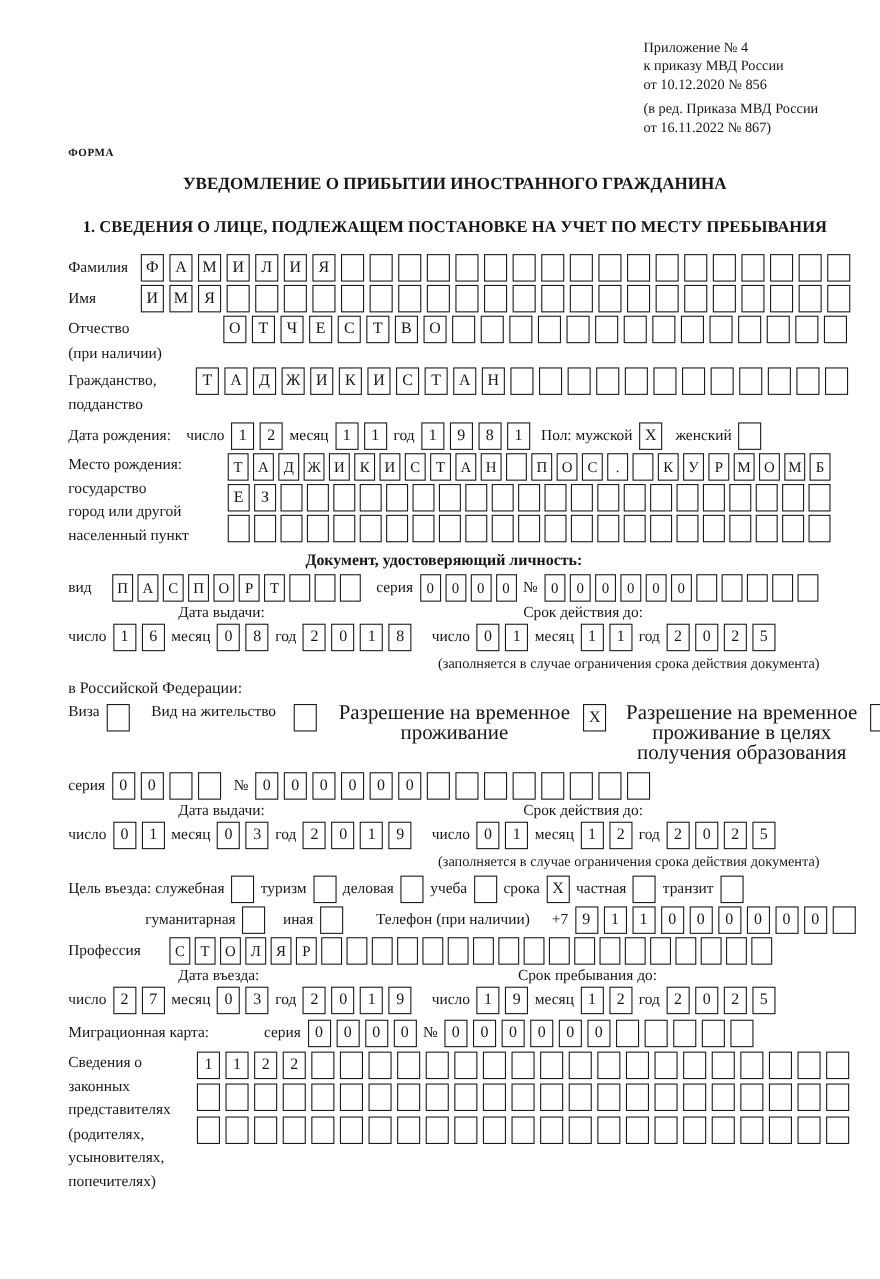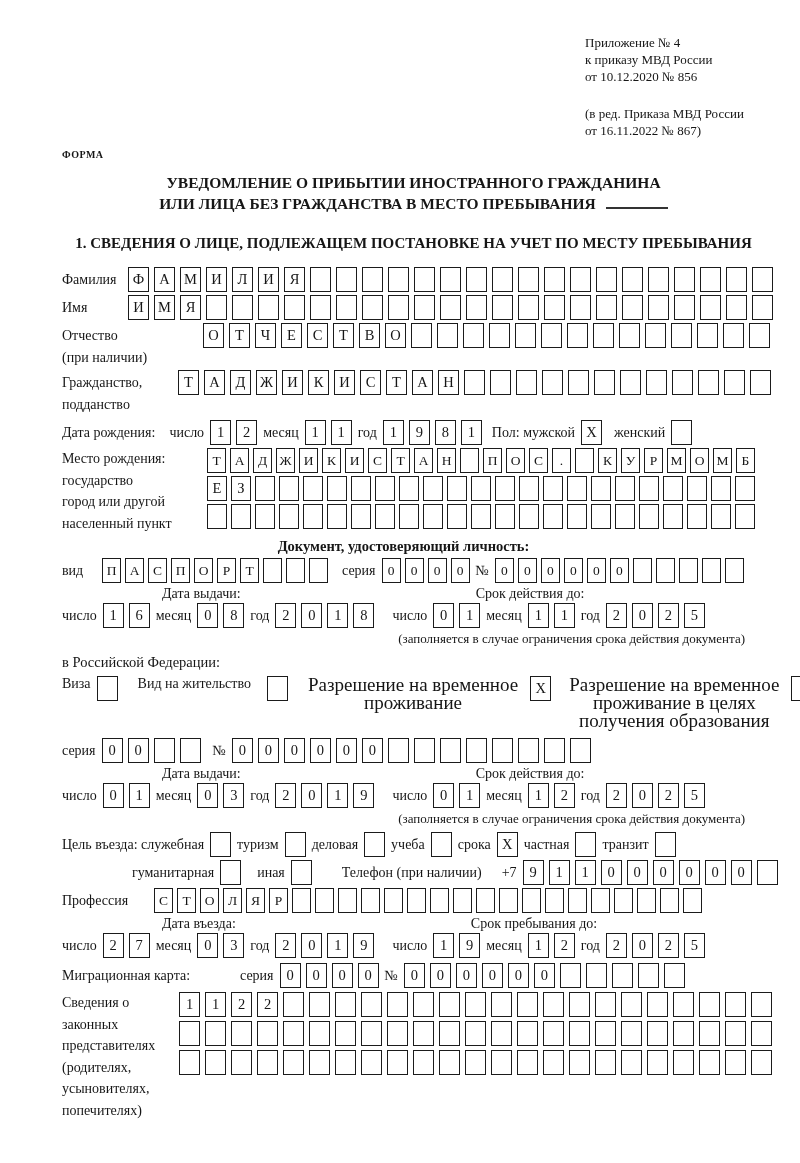--- a/index.html
+++ b/index.html
@@ -3,21 +3,21 @@
 <meta charset="utf-8">
 <style>
   html,body{margin:0;padding:0;background:#ffffff;}
   .page{
     width:800px;height:1163px;box-sizing:border-box;position:relative;
     background:#ffffff;color:#161616;
     font-family:"Liberation Serif","DejaVu Serif",serif;
     padding:34px 25px 0 62px;overflow:hidden;
   }
   .ref{margin-left:auto;width:190px;font-size:13px;line-height:17px;}
-  .ref .gap{margin-top:20px;}
+  .ref .gap{margin-top:5px;}
   .forma{font-weight:bold;font-size:10px;margin:10px 10px 0 0;letter-spacing:.5px;}
   .title{font-weight:bold;font-size:15.5px;text-align:center;line-height:21px;margin:12px 0 0 -10px;}
   .blank-line{display:inline-block;width:62px;border-bottom:2px solid #333;height:13px;margin-left:10px;}
   .section-heading{font-weight:bold;font-size:15px;margin:21px 0 0 -10px;text-align:center;white-space:nowrap;}
   .rows{margin-top:15px;}
   .row{display:flex;align-items:center;gap:6px;margin-bottom:3px;}
   .row.top{align-items:flex-start;}
   .lbl{font-size:14px;white-space:nowrap;flex:none;}
   .subnote{font-size:14px;line-height:18px;margin:-2px 0 3px 0;}
   .boxes{display:inline-flex;gap:5px;flex:none;}
@@ -53,23 +53,20 @@
     <div>к приказу МВД России</div>
     <div>от 10.12.2020 № 856</div>
     <div class="gap">(в ред. Приказа МВД России</div>
     <div>от 16.11.2022 № 867)</div>
   </div>
 
   <div class="forma">ФОРМА</div>
 
   <div class="title">
     <div>УВЕДОМЛЕНИЕ О ПРИБЫТИИ ИНОСТРАННОГО ГРАЖДАНИНА</div>
-    <div>
-      <span>ИЛИ ЛИЦА БЕЗ ГРАЖДАНСТВА В МЕСТО ПРЕБЫВАНИЯ</span><span class="blank-line"></span>
-    </div>
   </div>
 
   <div class="section-heading">1. СВЕДЕНИЯ О ЛИЦЕ, ПОДЛЕЖАЩЕМ ПОСТАНОВКЕ НА УЧЕТ ПО МЕСТУ ПРЕБЫВАНИЯ</div>
 
   <div class="rows">
 
     <div class="row">
       <span class="lbl" style="width:60px">Фамилия</span>
       <span class="boxes">
           <span class="cell">Ф</span>

